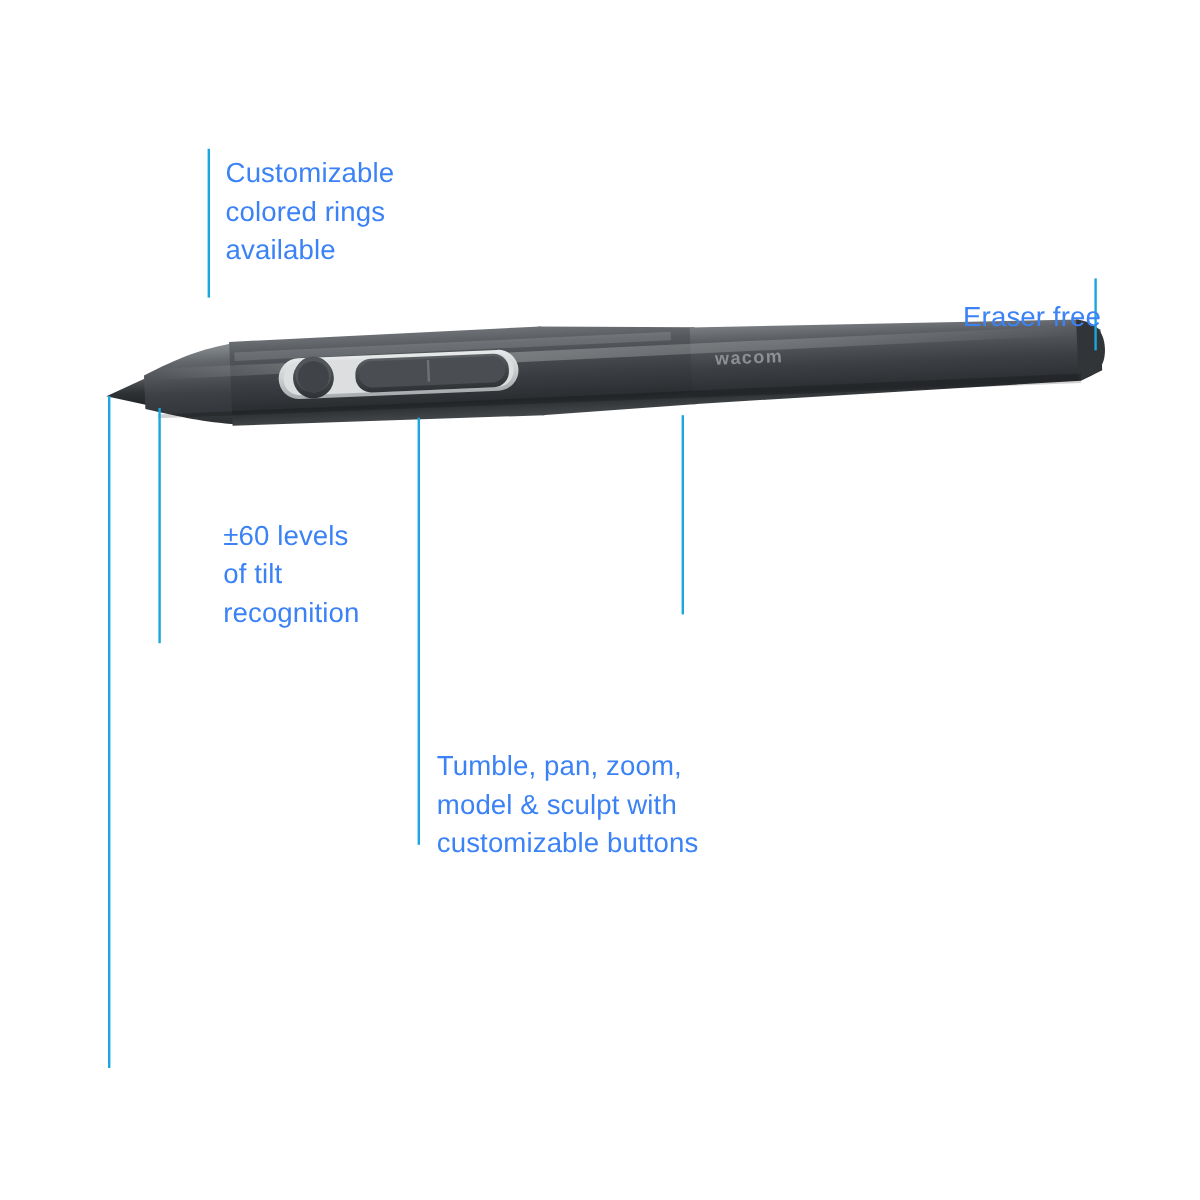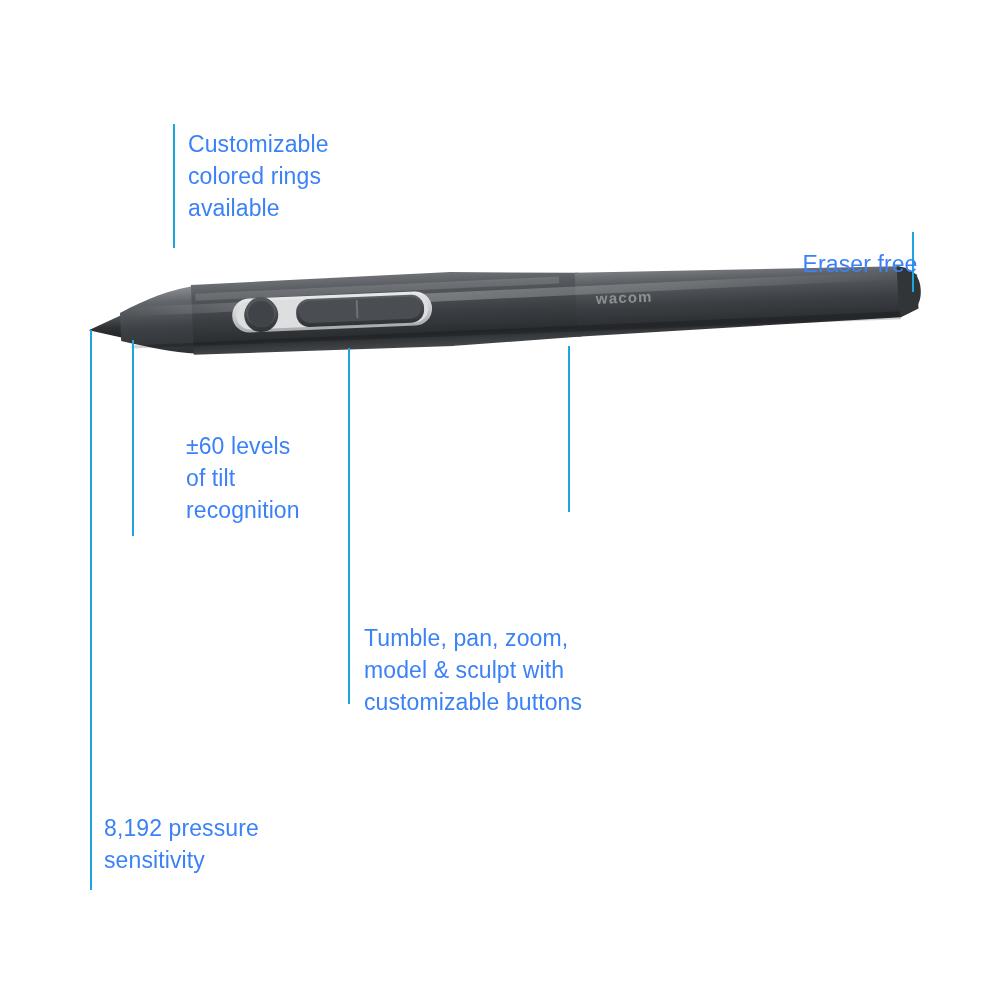--- a/index.html
+++ b/index.html
@@ -141,16 +141,14 @@
 recognition</div>
 
   <div class="leader v" style="left:568px; top:346px; height:166px;"></div>
 
   <div class="leader v" style="left:348px; top:348px; height:356px;"></div>
   <div class="callout-text" style="left:364px; top:622px; width:320px;">Tumble, pan, zoom,
 model &amp; sculpt with
 customizable buttons</div>
 
   <div class="leader v" style="left:90px; top:330px; height:560px;"></div>
-  <div class="callout-text" style="left:104px; top:812px; width:300px;">8,192 pressure
-sensitivity</div>
 
 </div>
 
 </body></html>

